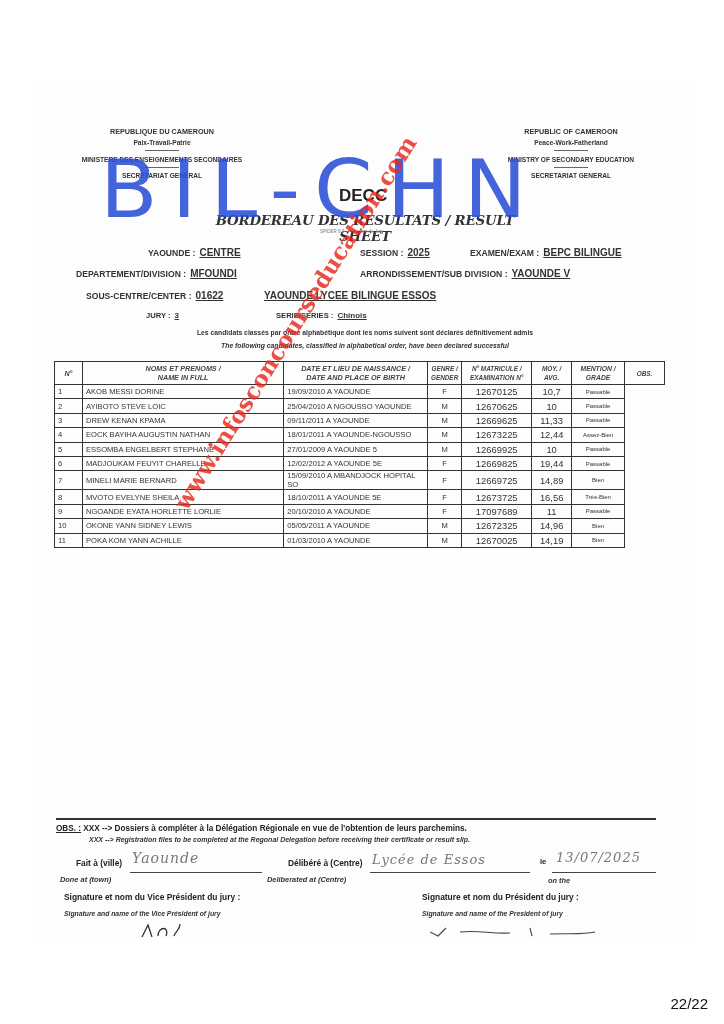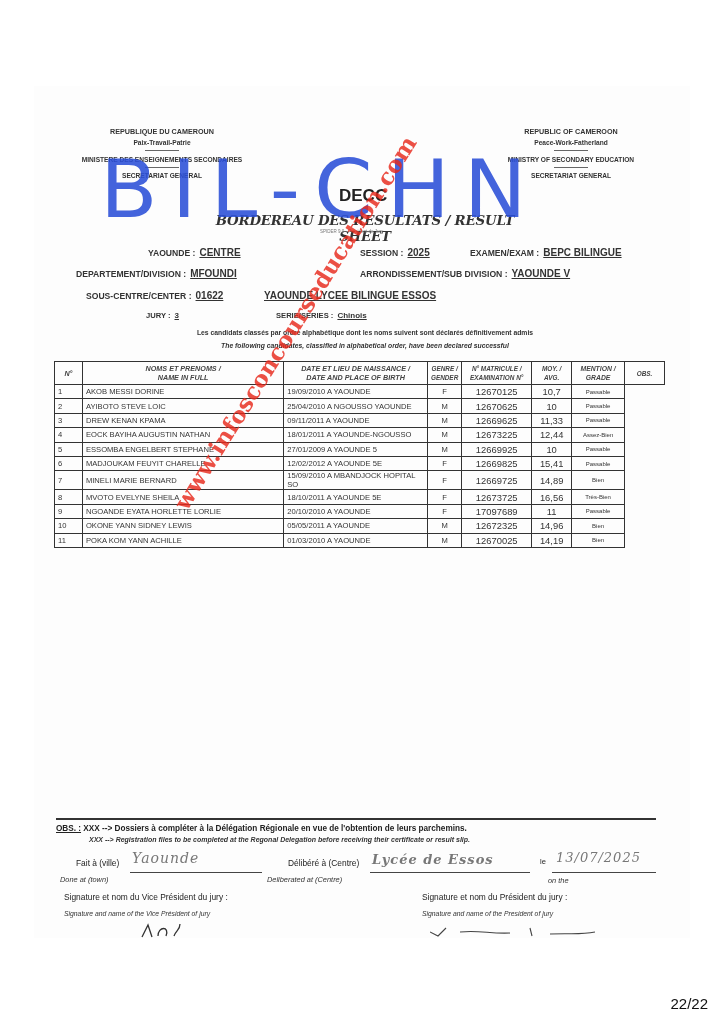--- a/index.html
+++ b/index.html
@@ -23,21 +23,21 @@
   table.res td.num { font-size:9.4px; text-align:center; }
   table.res td.mention { font-size:6px; text-align:center; }
   .watermark { position:absolute; left:168px; top:500px; transform:rotate(-58deg); transform-origin:left top;
                font-family:"DejaVu Serif", serif; font-weight:bold; font-size:23px; color:#e8291c; opacity:0.82; white-space:nowrap; }
   .handwriting { position:absolute; left:100px; top:140px; font-family:"DejaVu Sans", sans-serif; font-size:84px;
                  color:#2b4fd8; opacity:0.88; letter-spacing:14px; transform:scaleY(0.95); white-space:nowrap; font-weight:normal; }
   .footer-rule { position:absolute; left:56px; top:818px; width:600px; height:1.5px; background:#333; }
   .obs { position:absolute; left:56px; top:824px; font-size:8.2px; font-weight:bold; color:#222; }
   .obs .lbl { text-decoration:underline; }
   .obs2 { position:absolute; left:89px; top:836px; font-size:7px; font-weight:bold; font-style:italic; color:#333; }
-  .sigt { position:absolute; font-size:8.4px; font-weight:normal; color:#222; white-space:nowrap; }
+  .sigt { position:absolute; font-size:8.4px; font-weight:bold; color:#222; white-space:nowrap; }
   .sigt.it { font-style:italic; font-size:7.4px; color:#333; }
   .hw { position:absolute; font-family:"DejaVu Serif", serif; font-style:italic; color:#777; font-size:14px; letter-spacing:1px; }
   .uline { position:absolute; height:1px; background:#444; }
   .pageno { position:absolute; right:16px; top:995px; font-size:15px; color:#111; }
 </style>
 </head>
 <body>
 
 <div class="scan"></div>
 
@@ -167,21 +167,21 @@
     <td class="num">10</td>
     <td class="mention">Passable</td>
 
   </tr>
       <tr>
     <td>6</td>
     <td>MADJOUKAM FEUYIT CHARELLE</td>
     <td>12/02/2012 A YAOUNDE 5E</td>
     <td class="c">F</td>
     <td class="num">12669825</td>
-    <td class="num">15,41</td>
+    <td class="num">19,44</td>
     <td class="mention">Passable</td>
 
   </tr>
       <tr>
     <td>7</td>
     <td>MINELI MARIE BERNARD</td>
     <td>15/09/2010 A MBANDJOCK HOPITAL SO</td>
     <td class="c">F</td>
     <td class="num">12669725</td>
     <td class="num">14,89</td>
@@ -241,21 +241,21 @@
 </div>
 <div class="obs2">XXX --&gt; Registration files to be completed at the Regonal Delegation before receiving their certificate or result slip.</div>
 
 <div class="sigt" style="left:76px; top:858px;">Fait à (ville)</div>
 <div class="sigt it" style="left:60px; top:875px;">Done at (town)</div>
 <div class="hw" style="left:132px; top:850px;">Yaounde</div>
 <div class="uline" style="left:130px; top:872px; width:132px;"></div>
 
 <div class="sigt" style="left:288px; top:858px;">Délibéré à (Centre)</div>
 <div class="sigt it" style="left:267px; top:875px;">Deliberated at (Centre)</div>
-<div class="hw" style="left:372px; top:852px; font-size:13px;font-weight:bold;">Lycée de Essos</div>
+<div class="hw" style="left:372px; top:852px; font-size:13px;">Lycée de Essos</div>
 <div class="uline" style="left:370px; top:872px; width:160px;"></div>
 
 <div class="sigt" style="left:540px; top:857px; font-size:7.6px;">le</div>
 <div class="sigt it" style="left:548px; top:876px;text-align:center;">on the</div>
 <div class="hw" style="left:556px; top:850px; font-size:13px;">13/07/2025</div>
 <div class="uline" style="left:552px; top:872px; width:104px;"></div>
 
 <div class="sigt" style="left:64px; top:892px;">Signature et nom du Vice Président du jury :</div>
 <div class="sigt it" style="left:64px; top:910px; font-size:6.8px;">Signature and name of the Vice Président of jury</div>
 <div class="sigt" style="left:422px; top:892px;">Signature et nom  du Président du jury :</div>

